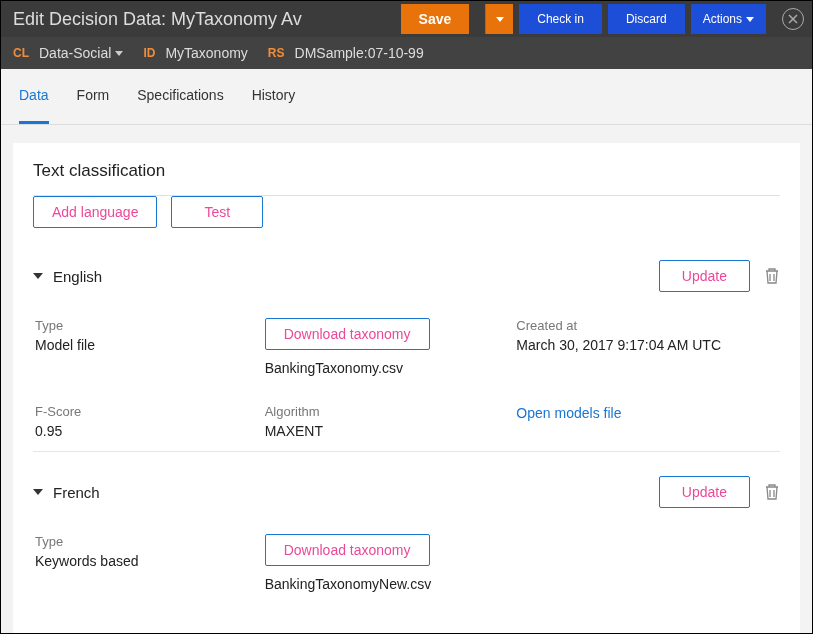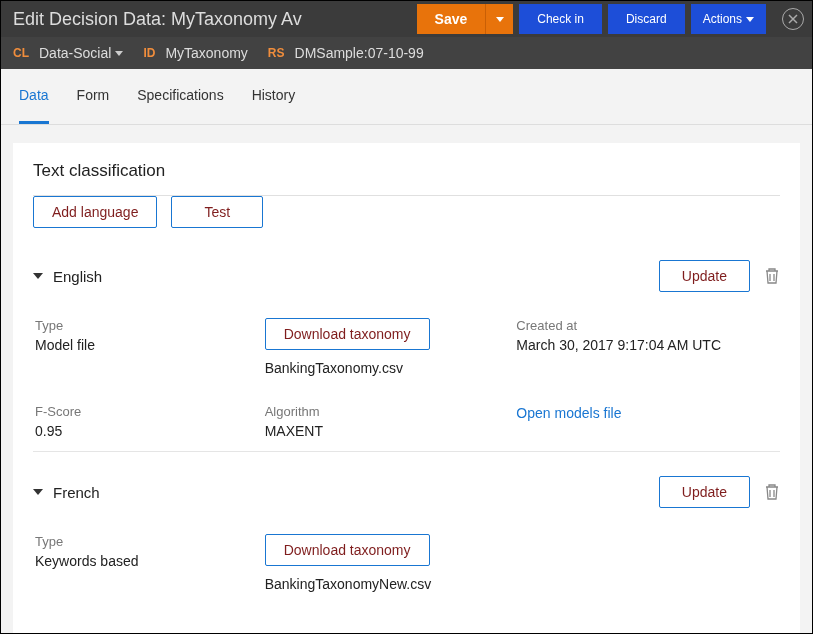--- a/index.html
+++ b/index.html
@@ -145,21 +145,21 @@
     border-bottom: 1px solid #e0e0e0;
   }
   .panel-desc {
     font-size: 14px;
     color: #333;
     padding: 18px 0 22px 0;
   }
   .btn-outline {
     background: #fff;
     border: 1px solid #1976d2;
-    color: #7f1d1d;
+    color: #ec4899;
     font-size: 14px;
     height: 32px;
     padding: 0 18px;
     cursor: pointer;
     border-radius: 2px;
   }
   .btn-row { display: flex; gap: 14px; margin-bottom: 26px; }
   .lang-section { border-bottom: 1px solid #e5e5e5; padding-bottom: 4px; margin-bottom: 18px; }
   .lang-header {
     display: flex;
@@ -195,21 +195,21 @@
     display: grid;
     grid-template-columns: 1.0fr 1.1fr 1.2fr;
     row-gap: 28px;
     column-gap: 10px;
     padding: 16px 0 8px 2px;
   }
   .field-label { font-size: 13px; color: #777; margin-bottom: 4px; }
   .field-value { font-size: 14px; color: #222; }
   .dl-cell { display: flex; flex-direction: column; gap: 10px; align-items: flex-start; }
   .link { color: #1976d2; font-size: 14px; cursor: pointer; }
-  .save-group { display: flex; }
+  .save-group { display: flex; gap: 16px; }
 </style>
 </head>
 <body>
 
 <div class="header">
   <div class="header-title">Edit Decision Data: MyTaxonomy  Av</div>
   <div class="header-actions">
     <div class="save-group">
       <button class="btn-save">Save</button>
       <button class="btn-save-dd">

